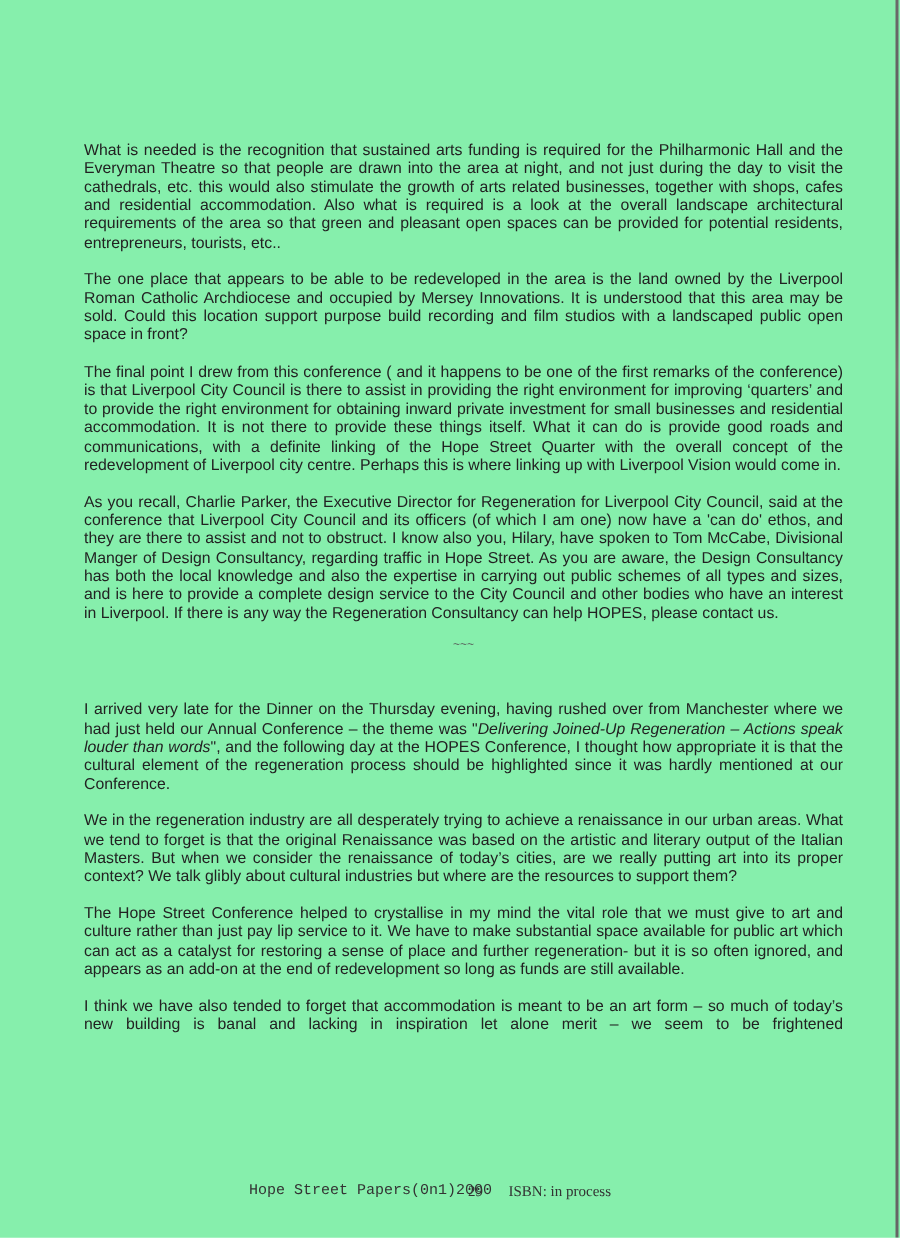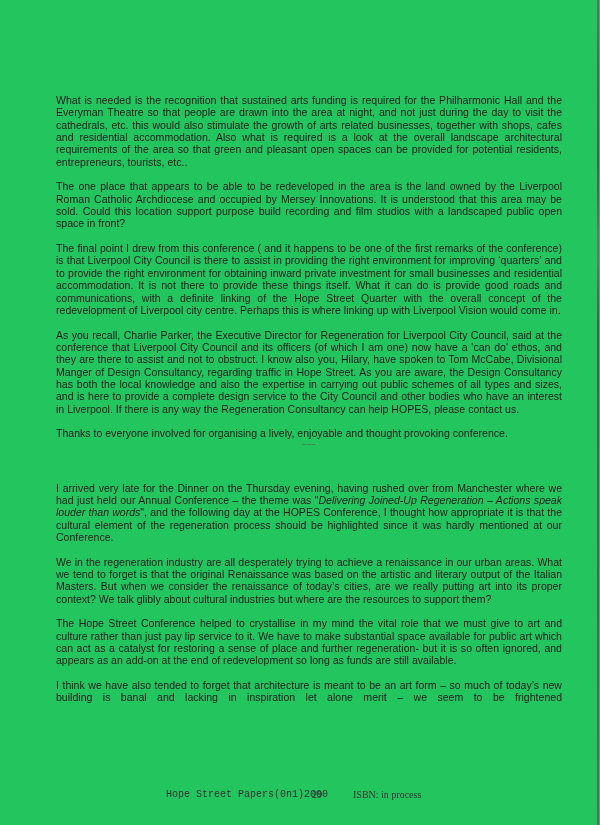--- a/index.html
+++ b/index.html
@@ -10,21 +10,21 @@
       width: 600px;
       height: 825px;
       background: #fdfdfb;
       position: relative;
       overflow: hidden;
     }
     .page {
       position: absolute;
       left: 0; top: 0;
       width: 600px; height: 825px;
-      background: #22c55e;
+      background: #86efac;
     }
     .right-edge {
       position: absolute;
       right: 1px; top: 0;
       width: 2px; height: 825px;
       background: linear-gradient(to bottom, #6a6a6a, #555 20%, #7a6f6f 30%, #555 40%, #666 100%);
     }
     .body-text {
       position: absolute;
       left: 56px;
@@ -64,41 +64,40 @@
       font-family: "Liberation Serif", serif;
       font-size: 10px;
       color: #333;
     }
     .footer span {
       position: absolute;
       white-space: nowrap;
     }
     .footer .f-title { left: 166px; font-family: Liberation Mono, monospace; }
     .footer .f-page { left: 312px; text-align: right; }
-    .footer .f-isbn { left: 353px; }
+    .footer .f-isbn { left: 339px; }
   </style>
 </head>
 <body>
 
 <div class="page">
   <div class="right-edge"></div>
 
   <div class="body-text">
     <p>What is needed is the recognition that sustained arts funding is required for the Philharmonic Hall and the Everyman Theatre so that people are drawn into the area at night, and not just during the day to visit the cathedrals, etc. this would also stimulate the growth of arts related businesses, together with shops, cafes and residential accommodation.  Also what is required is a look at the overall landscape architectural requirements of the area so that green and pleasant open spaces can be provided for potential residents, entrepreneurs, tourists, etc..</p>
     <p>The one place that appears to be able to be redeveloped in the area is the land owned by the Liverpool Roman Catholic Archdiocese and occupied by Mersey Innovations. It is understood that this area may be sold.  Could this location support purpose build recording and film studios with a landscaped public open space in front?</p>
     <p>The final point I drew from this conference ( and it happens to be one of the first remarks of the conference) is that Liverpool City Council is there to assist in providing the right environment for improving ‘quarters’ and to provide the right environment for obtaining inward private investment for small businesses and residential accommodation.  It is not there to provide these things itself.  What it can do is provide good roads and communications, with a definite linking of the Hope Street Quarter with the overall concept of the redevelopment of Liverpool city centre.  Perhaps this is where linking up with Liverpool Vision would come in.</p>
     <p>As you recall, Charlie Parker, the Executive Director for Regeneration for Liverpool City Council, said at the conference that Liverpool City Council and its officers (of which I am one) now have a 'can do' ethos, and they are there to assist and not to obstruct.  I know also you, Hilary, have spoken to Tom McCabe, Divisional Manger of Design Consultancy, regarding traffic in Hope Street.  As you are aware, the Design Consultancy has both the local knowledge and also the expertise in carrying out public schemes of all types and sizes, and is here to provide a complete design service to the City Council and other bodies who have an interest in Liverpool.  If there is any way the Regeneration Consultancy can help HOPES, please contact us.</p>
-    <p style="margin-bottom:0;">Thanks to everyone involved for organising a lively, enjoyable and thought provoking conference.</p>
     <div class="separator" style="margin-top:2px;">~~~</div>
 
     <div class="author-block">
       <p class="first"><span>I arrived very late for the Dinner on the Thursday evening, having rushed over from Manchester where we had just held our Annual Conference – the theme was "</span><em>Delivering Joined-Up Regeneration – Actions speak louder than words</em><span>", and the following day at the HOPES Conference, I thought how appropriate it is that the cultural element of the regeneration process should be highlighted since it was hardly mentioned at our Conference.</span></p>
       <p>We in the regeneration industry are all desperately trying to achieve a renaissance in our urban areas.   What we tend to forget is that the original Renaissance was based on the artistic and literary output of the Italian Masters.  But when we consider the renaissance of today’s cities, are we really putting art into its proper context? We talk glibly about cultural industries but where are the resources to support them?</p>
       <p>The Hope Street Conference helped to crystallise in my mind the vital role that we must give to art and culture rather than just pay lip service to it. We have to make substantial space available for public art which can act as a catalyst for restoring a sense of place and further regeneration- but it is so often ignored, and appears as an add-on at the end of redevelopment so long as funds are still available.</p>
-      <p style="text-align-last: justify;">I think we have also tended to forget that architecture is meant to be an art form – so much of today’s new building is banal and lacking in inspiration let alone merit – we seem to be frightened</p>
+      <p style="text-align-last: justify;">I think we have also tended to forget that accommodation is meant to be an art form – so much of today’s new building is banal and lacking in inspiration let alone merit – we seem to be frightened</p>
     </div>
   </div>
 
   <div class="footer">
     <span class="f-title">Hope Street Papers(0n1)2000</span>
     <span class="f-page">29</span>
     <span class="f-isbn">ISBN: in process</span>
   </div>
 </div>
 

